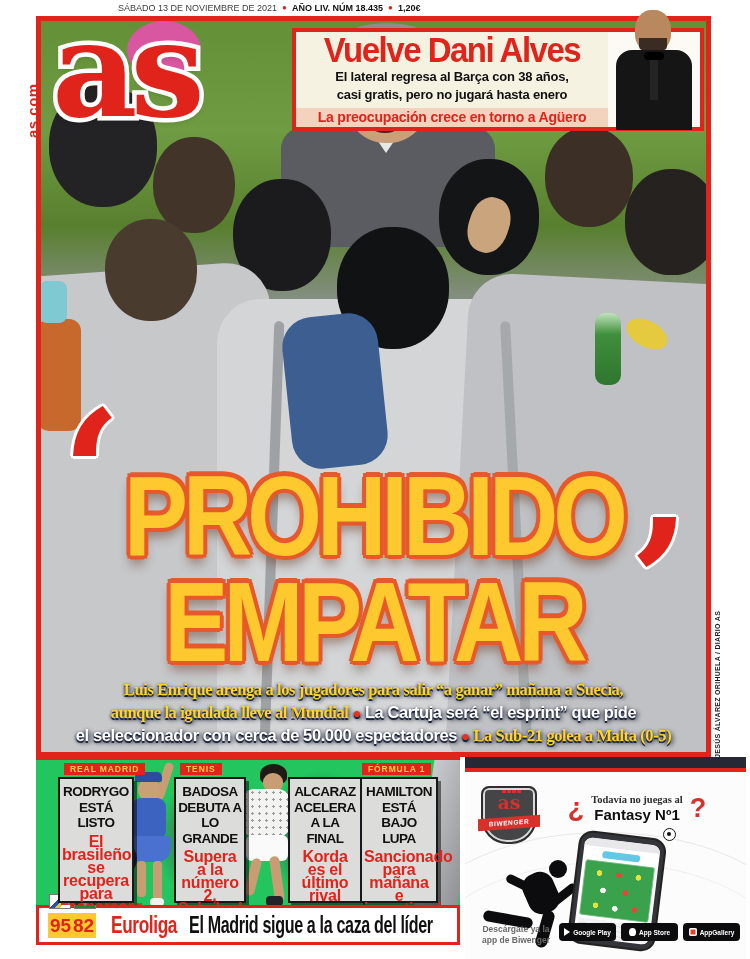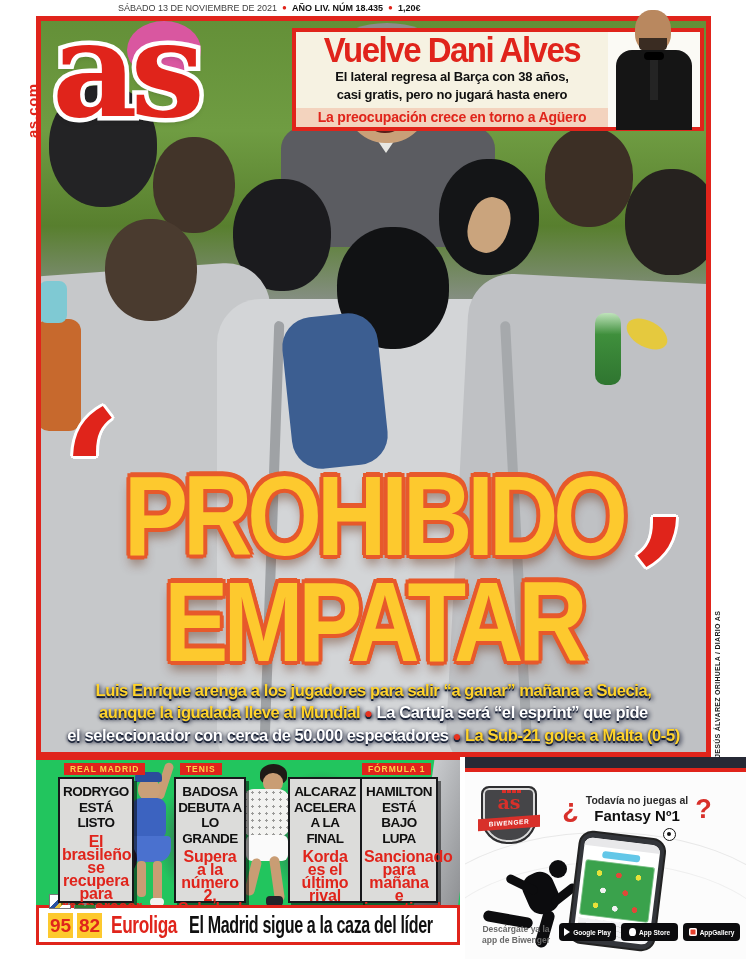--- a/index.html
+++ b/index.html
@@ -74,21 +74,21 @@
   .q-open { left:20px; top:400px; }
   .q-close { left:588px; top:508px; }
   .hl { position:absolute; left:0; right:0; z-index:6; text-align:center; font-weight:900; font-size:96px; line-height:1; letter-spacing:-5px; color:#fdc92e; transform:scaleY(1.18); transform-origin:top center;
         text-shadow:-4px 0 0 #e7592b,4px 0 0 #e7592b,0 -4px 0 #e7592b,0 4px 0 #e7592b,-3px -3px 0 #e7592b,3px 3px 0 #e7592b,-3px 3px 0 #e7592b,3px -3px 0 #e7592b,0 8px 10px rgba(90,30,0,.45); }
   .hl1 { top:438px; }
   .hl2 { top:544px; }
 
   
   .deck { position:absolute; left:0; right:0; bottom:5px; z-index:8; text-align:center; font-weight:900; font-size:16.5px; line-height:22px; letter-spacing:-.4px;
           text-shadow:0 2px 0 #1b2438, 2px 2px 4px rgba(8,14,40,.85), -1px 1px 3px rgba(8,14,40,.7); }
-  .deck .y { color:#ffd32a; }
+  .deck .y { color:#ffd32a;font-family:Liberation Serif, serif; }
   .deck .w { color:#ffffff; }
   .deck .b { color:#e8321f; font-size:14px; }
 
   .credit { position:absolute; left:714px; top:594px; z-index:12; height:164px; writing-mode:vertical-rl; transform:rotate(180deg); font-size:7px; font-weight:900; color:#1a1a1a; letter-spacing:.3px; white-space:nowrap; }
 
   
   .bottom { position:absolute; left:36px; top:757px; width:714px; height:202px; }
   .strip { position:absolute; left:0; top:0; width:424px; height:148px; background:#22c55e; border-top:3px solid #e0241b; overflow:hidden; }
   .strip-glow1 { left:120px; top:20px; width:90px; height:120px; background:radial-gradient(#43464e,transparent 70%); z-index:1; }
   .strip-glow2 { left:230px; top:10px; width:110px; height:130px; background:radial-gradient(#3a3d44,transparent 70%); z-index:1; }
@@ -123,39 +123,39 @@
   .al-leg1 { left:18px; top:94px; width:10px; height:38px; background:#c99d74; border-radius:5px; transform:rotate(14deg); }
   .al-leg2 { left:42px; top:92px; width:10px; height:46px; background:#c99d74; border-radius:5px; transform:rotate(-8deg); }
   .al-shoe { left:36px; top:132px; width:17px; height:10px; background:#23242a; border-radius:4px; }
 
   
   .eurobar { position:absolute; left:0; top:148px; width:424px; height:40px; background:#fff; border:3px solid #e0241b; }
   .crest { position:absolute; top:-14px; width:22px; height:15px; z-index:3; border:1px solid #777; }
   .crest-rm { left:10px; background:linear-gradient(135deg,#fff 38%,#2a52a0 38%,#2a52a0 54%,#e8c53a 54%,#e8c53a 68%,#fff 68%); }
   .crest-un { left:35px; background:radial-gradient(circle at 50% 55%, #fff 3px, #2e7d32 3.5px); }
   .score { position:absolute; top:5px; width:25px; height:25px; background:#fdc92e; color:#e0241b; font-size:19px; font-weight:900; text-align:center; line-height:25px; }
-  .sc1 { left:9px; } .sc2 { left:38px; }
+  .sc1 { left:9px; } .sc2 { left:32px; }
   .eu-comp { position:absolute; left:72px; top:4px; color:#e0241b; font-size:23px; font-weight:900; transform:scaleX(.75); transform-origin:left center; letter-spacing:-.5px; }
   .eu-head { position:absolute; left:150px; top:4px; color:#101010; font-size:23px; font-weight:900; transform:scaleX(.7); transform-origin:left center; letter-spacing:-.5px; white-space:nowrap; }
 
   
   .ad { position:absolute; left:429px; top:0; width:281px; height:202px; }
   .ad-topphoto { height:11px; background:#262935; }
   .ad-redline { height:4px; background:#e0241b; }
   .ad-body { position:relative; height:187px; background:#fcfcfc; overflow:hidden; }
   .ad-ring1 { left:-60px; top:60px; width:400px; height:220px; border:1px solid #e8e8e8; border-radius:50%; }
   .ad-ring2 { left:-40px; top:90px; width:360px; height:190px; border:1px solid #efefef; border-radius:50%; }
   .shield { position:absolute; left:16px; top:14px; width:56px; height:58px; background:#454548; border:2px solid #2e2e30; border-radius:8px 8px 46% 46%; box-shadow:inset 0 0 0 2px #d9d9d9; z-index:4; }
   .shield-as { text-align:center; font-family:"DejaVu Serif", serif; font-weight:900; font-size:19px; color:#d8302a; line-height:1; margin-top:5px; }
   .shield-stars { position:absolute; left:19px; top:2px; width:4px; height:3px; background:#d8302a; box-shadow:5px 0 0 #d8302a,10px 0 0 #d8302a,15px 0 0 #d8302a; }
   .shield-banner { position:absolute; left:-5px; right:-5px; top:29px; height:12px; background:#d8302a; transform:skewY(-4deg); color:#fff; font-size:6.5px; font-weight:900; text-align:center; line-height:12px; letter-spacing:.6px; }
   .qrow { position:absolute; left:76px; top:22px; width:192px; display:flex; align-items:center; justify-content:center; gap:7px; z-index:4; }
   .qmark { color:#d8302a; font-size:27px; font-weight:900; line-height:1; }
   .qtxt { text-align:center; }
-  .q1 { font-size:10.5px; font-weight:800; color:#2b2b2b; }
+  .q1 { font-size:10.5px; font-weight:800; color:#2b2b2b;font-family:Liberation Serif, serif; }
   .q2 { font-size:15px; font-weight:900; color:#0f0f0f; margin-top:1px; }
   .player { position:absolute; left:18px; top:84px; width:112px; height:94px; z-index:3; }
   .pp { position:absolute; background:#0c0c0e; border-radius:8px; }
   .pp-torso { left:42px; top:16px; width:32px; height:42px; transform:rotate(-24deg); border-radius:14px; }
   .pp-head { left:66px; top:4px; width:18px; height:18px; border-radius:50%; }
   .pp-arm1 { left:22px; top:24px; width:34px; height:9px; transform:rotate(26deg); }
   .pp-arm2 { left:66px; top:34px; width:30px; height:9px; transform:rotate(-38deg); }
   .pp-leg1 { left:0px; top:58px; width:50px; height:11px; transform:rotate(10deg); }
   .pp-leg2 { left:56px; top:54px; width:12px; height:38px; transform:rotate(16deg); }
   .phone { position:absolute; left:108px; top:62px; width:88px; height:114px; background:#33353a; border:2px solid #222; border-radius:14px; transform:rotate(7deg); padding:5px 4px; z-index:4; }

